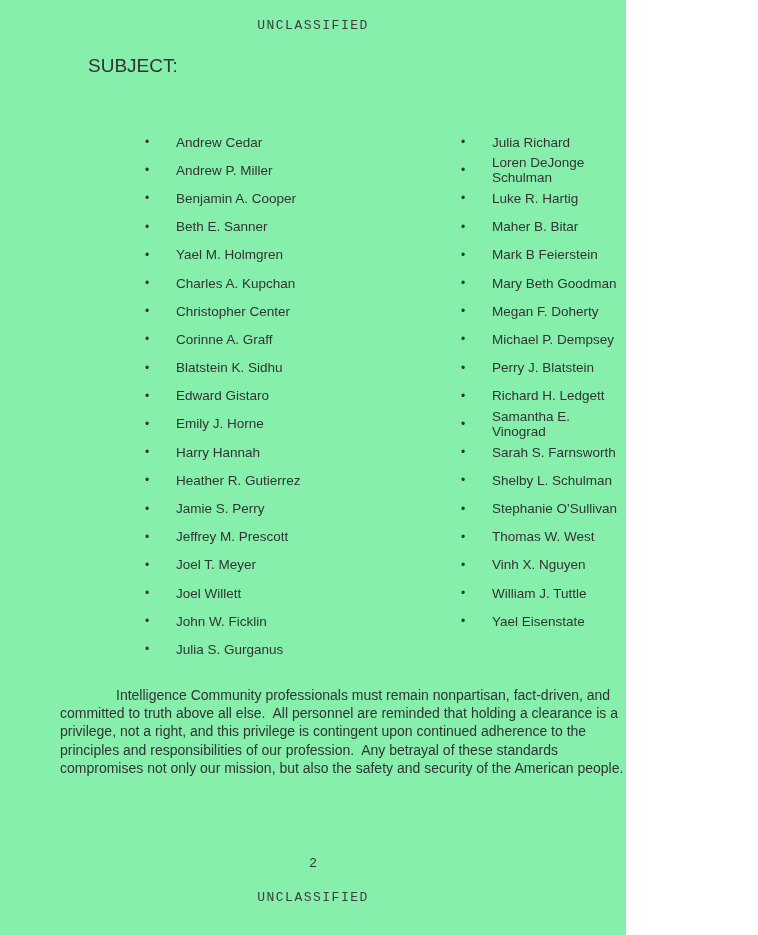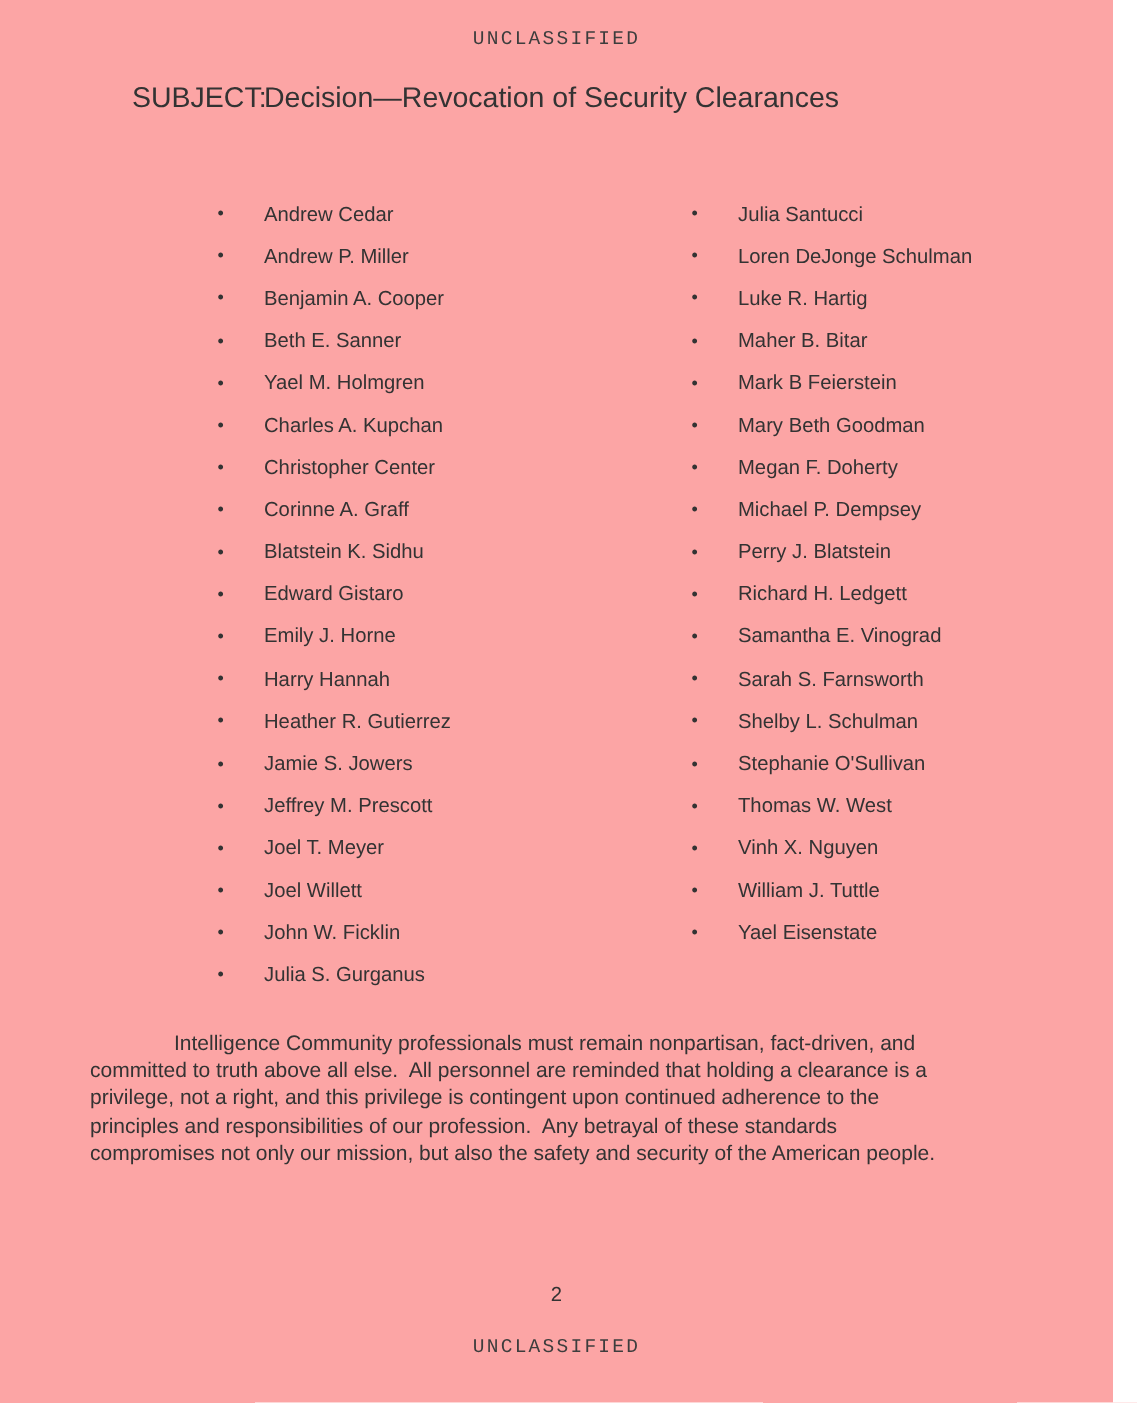--- a/index.html
+++ b/index.html
@@ -1,20 +1,20 @@
 <!DOCTYPE html>
 <html><head>
 <meta charset="utf-8">
 <style>
   html, body { margin: 0; padding: 0; background: #ffffff; }
   .page {
     position: relative;
-    width: 742px;
+    width: 626px;
     height: 935px;
-    background: #fca5a5;
+    background: #86efac;
     font-family: "Liberation Sans", sans-serif;
     color: #333333;
     overflow: hidden;
   }
   .classification-header {
     padding-top: 18px;
     text-align: center;
     font-family: "Liberation Mono", monospace;
     font-size: 13px;
     letter-spacing: 1.5px;
@@ -80,21 +80,20 @@
 </style>
 </head>
 <body>
 
 <div class="page">
 
   <div class="classification-header">UNCLASSIFIED</div>
 
   <div class="subject-row">
     <span class="subject-label">SUBJECT:</span>
-    <span class="subject-value">Decision—Revocation of Security Clearances</span>
   </div>
 
   <div class="list-wrap">
     <div class="name-column-1">
         <div class="bullet-item">
           <span class="bullet">•</span>
           <span class="bullet-text">Andrew Cedar</span>
         </div>
         <div class="bullet-item">
           <span class="bullet">•</span>
@@ -139,21 +138,21 @@
         <div class="bullet-item">
           <span class="bullet">•</span>
           <span class="bullet-text">Harry Hannah</span>
         </div>
         <div class="bullet-item">
           <span class="bullet">•</span>
           <span class="bullet-text">Heather R. Gutierrez</span>
         </div>
         <div class="bullet-item">
           <span class="bullet">•</span>
-          <span class="bullet-text">Jamie S. Jowers</span>
+          <span class="bullet-text">Jamie S. Perry</span>
         </div>
         <div class="bullet-item">
           <span class="bullet">•</span>
           <span class="bullet-text">Jeffrey M. Prescott</span>
         </div>
         <div class="bullet-item">
           <span class="bullet">•</span>
           <span class="bullet-text">Joel T. Meyer</span>
         </div>
         <div class="bullet-item">
@@ -165,21 +164,21 @@
           <span class="bullet-text">John W. Ficklin</span>
         </div>
         <div class="bullet-item">
           <span class="bullet">•</span>
           <span class="bullet-text">Julia S. Gurganus</span>
         </div>
       </div>
     <div class="name-column-2">
         <div class="bullet-item">
           <span class="bullet">•</span>
-          <span class="bullet-text">Julia Santucci</span>
+          <span class="bullet-text">Julia Richard</span>
         </div>
         <div class="bullet-item">
           <span class="bullet">•</span>
           <span class="bullet-text">Loren DeJonge Schulman</span>
         </div>
         <div class="bullet-item">
           <span class="bullet">•</span>
           <span class="bullet-text">Luke R. Hartig</span>
         </div>
         <div class="bullet-item">

